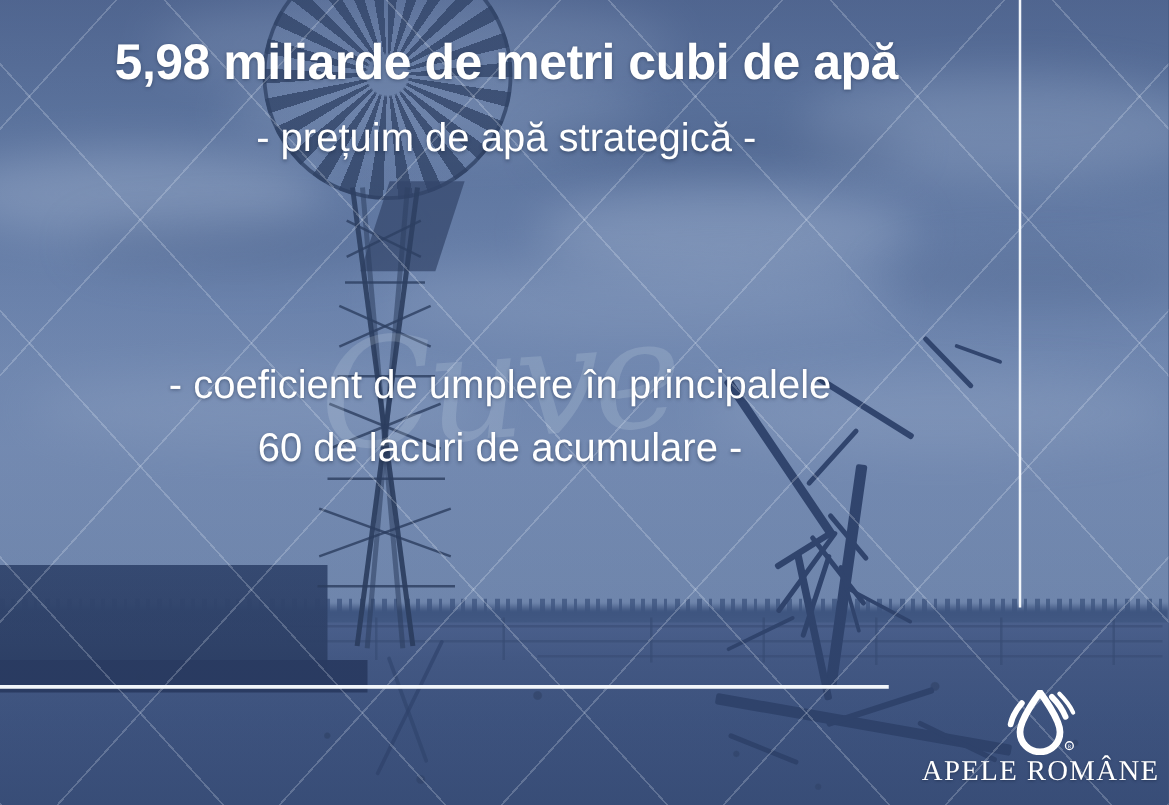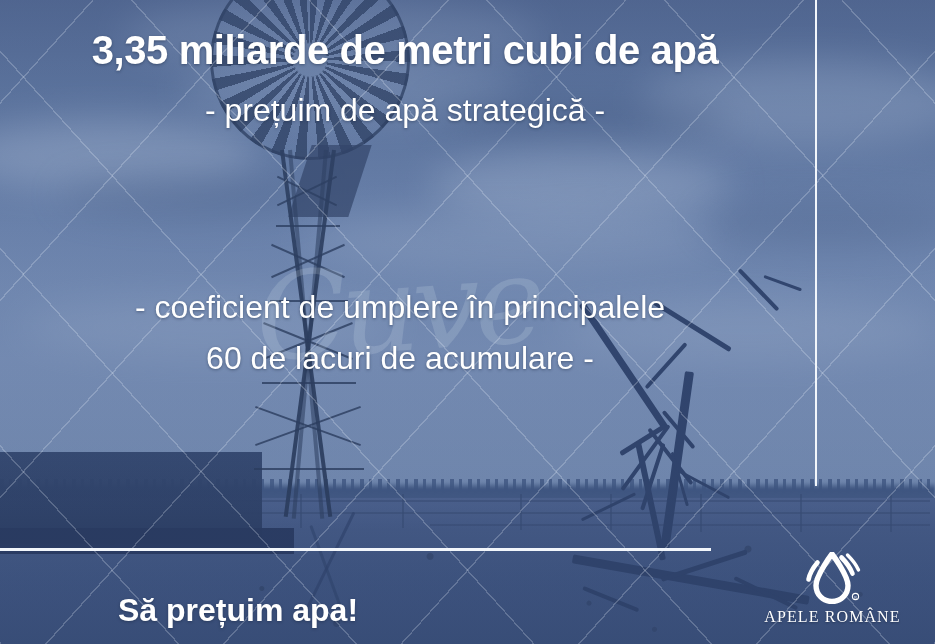--- a/index.html
+++ b/index.html
@@ -186,21 +186,21 @@
     left:118px;width:auto;top:592px;text-align:left;
     font-size:32px;font-weight:bold;
   }
 
   
   .logo{position:absolute;left:735px;top:552px;width:195px;height:88px;}
   .logo-mark{position:absolute;left:60px;top:0px;width:74px;height:52px;}
   .logo-text{position:absolute;left:0;top:54px;width:195px;text-align:center;color:#fff;
              font-family:"Liberation Serif",serif;text-shadow:0 1px 2px rgba(20,32,56,.5);}
   .logo-l1{font-size:11.5px;letter-spacing:.9px;line-height:14px;}
-  .logo-l2{font-size:16px;letter-spacing:1.1px;line-height:21px;}
+  .logo-l2{font-size:23px;letter-spacing:1.1px;line-height:21px;}
 </style>
 </head>
 <body>
 
 <div class="poster">
 
   <div class="photo">
 
     <div class="sky"></div>
     <div class="cloud c8"></div>
@@ -290,30 +290,29 @@
 
     <div class="wash"></div>
     <div class="hatch"></div>
   </div>
 
   <div class="watermark">Cuve</div>
 
   <div class="vrule"></div>
   <div class="hrule"></div>
 
-  <div class="txt headline">3,35 miliarde de metri cubi de apă</div>
+  <div class="txt headline">5,98 miliarde de metri cubi de apă</div>
 
   <div class="txt subhead">- prețuim de apă strategică -</div>
 
 
   <div class="txt line1">- coeficient de umplere în principalele</div>
 
   <div class="txt line2">60 de lacuri de acumulare -</div>
 
-  <div class="txt slogan">Să prețuim apa!</div>
 
   <div class="logo">
     <div class="logo-mark">
       <svg viewBox="0 0 74 52" width="74" height="52" aria-hidden="true">
 
         <path d="M37 2 C37 2 21 23 21 33.5 C21 42.6 28.2 49.5 37 49.5
                  C45.8 49.5 53 42.6 53 33.5 C53 23 37 2 37 2 Z" fill="none" stroke="#ffffff" stroke-width="5.4" stroke-linejoin="round"></path>
 
         <path d="M22.5 10.5 C17 17 14.5 22.5 13.5 27.5" fill="none" stroke="#ffffff" stroke-width="4.6" stroke-linecap="round"></path>
 

